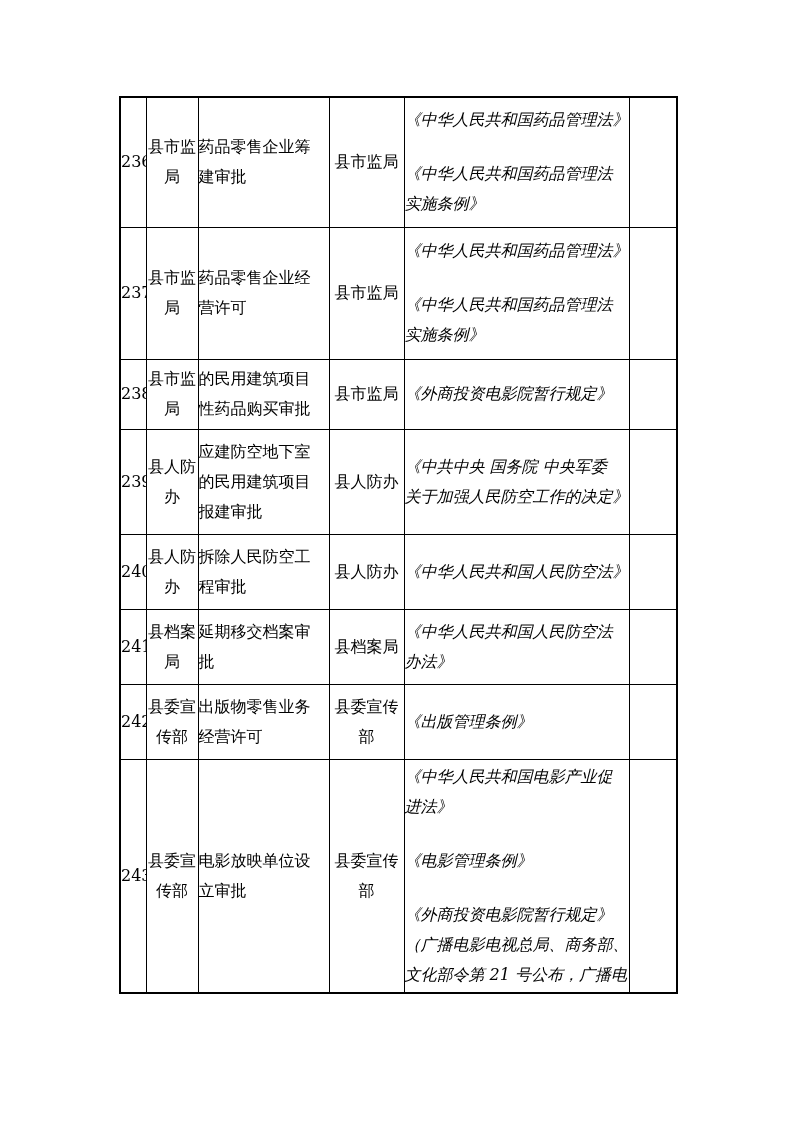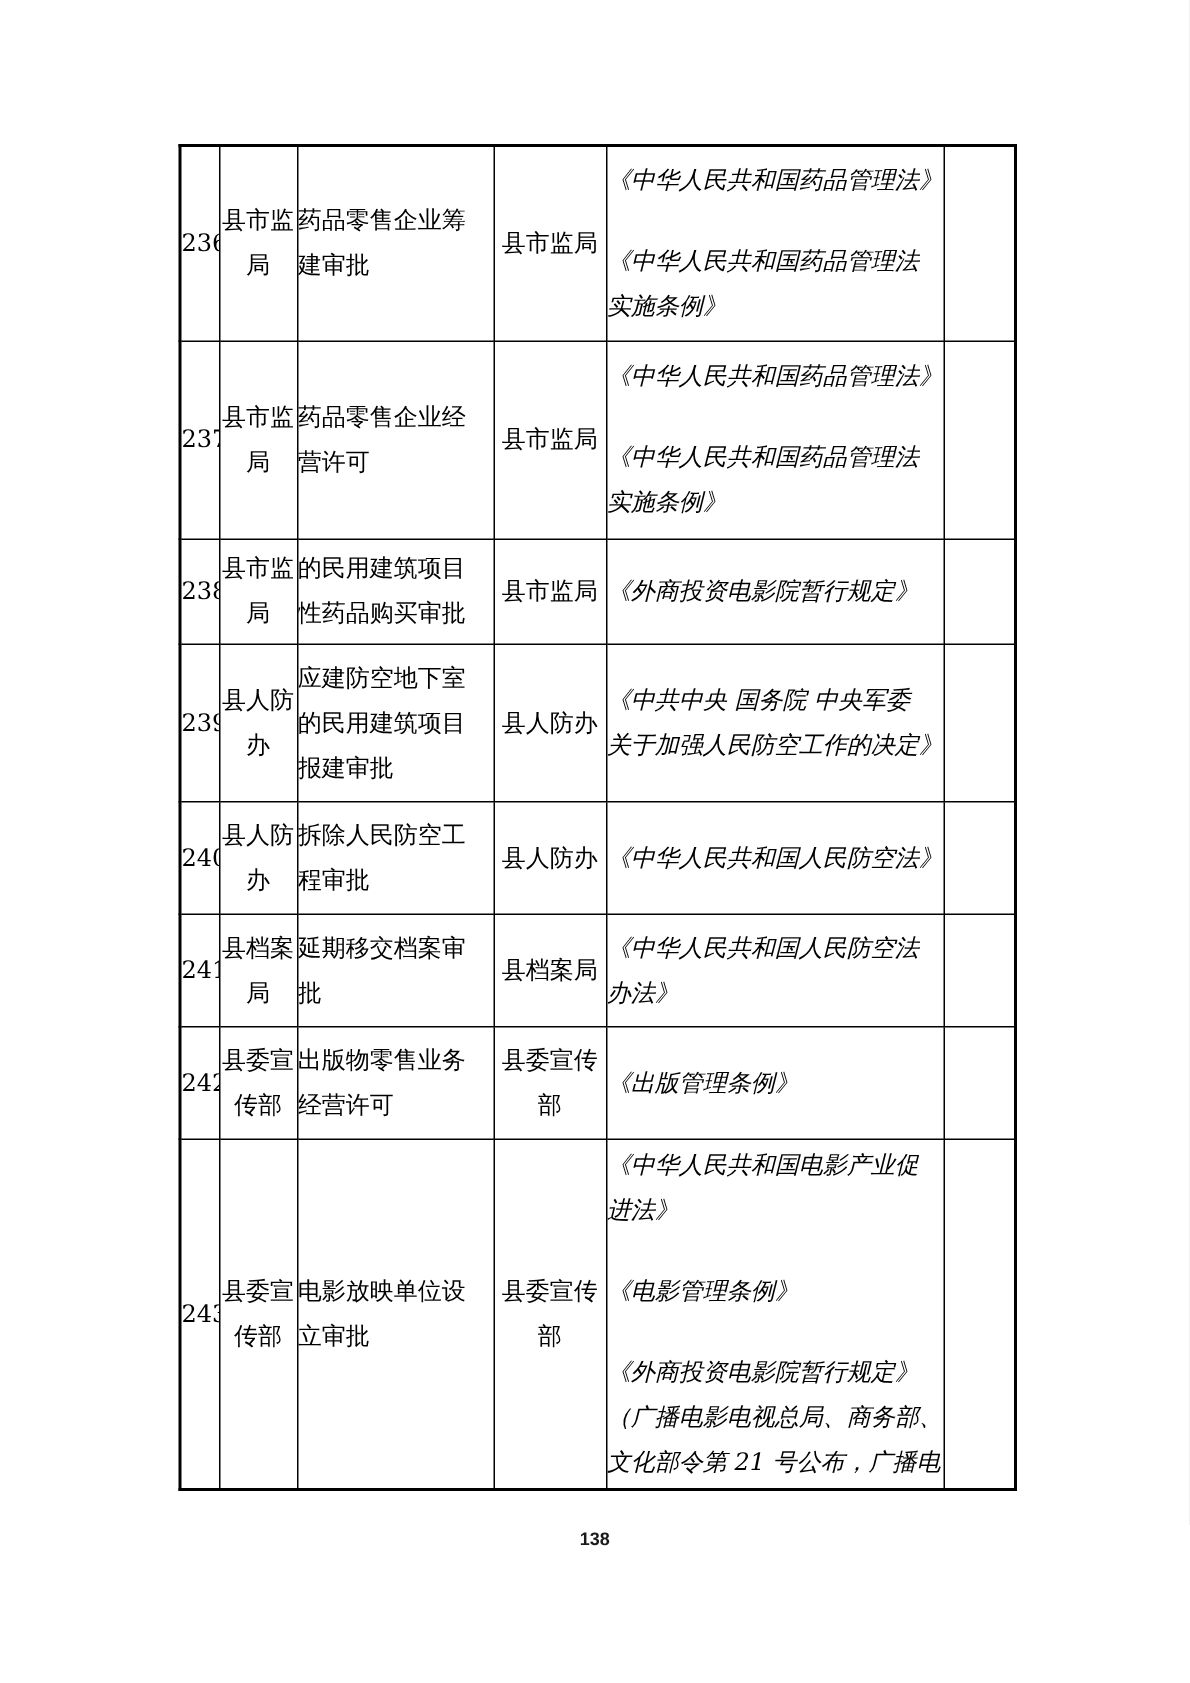--- a/index.html
+++ b/index.html
@@ -260,14 +260,13 @@
             <div class="para">
               <div class="line">《外商投资电影院暂行规定》</div>
               <div class="line">（广播电影电视总局、商务部、</div>
               <div class="line">文化部令第 21 号公布，广播电</div>
             </div>
           </td>
           <td class="c-remarks"></td>
         </tr>
       </tbody>
   </table>
-  <div class="footer-pagenum">138</div>
 </div>
 
 </body></html>

